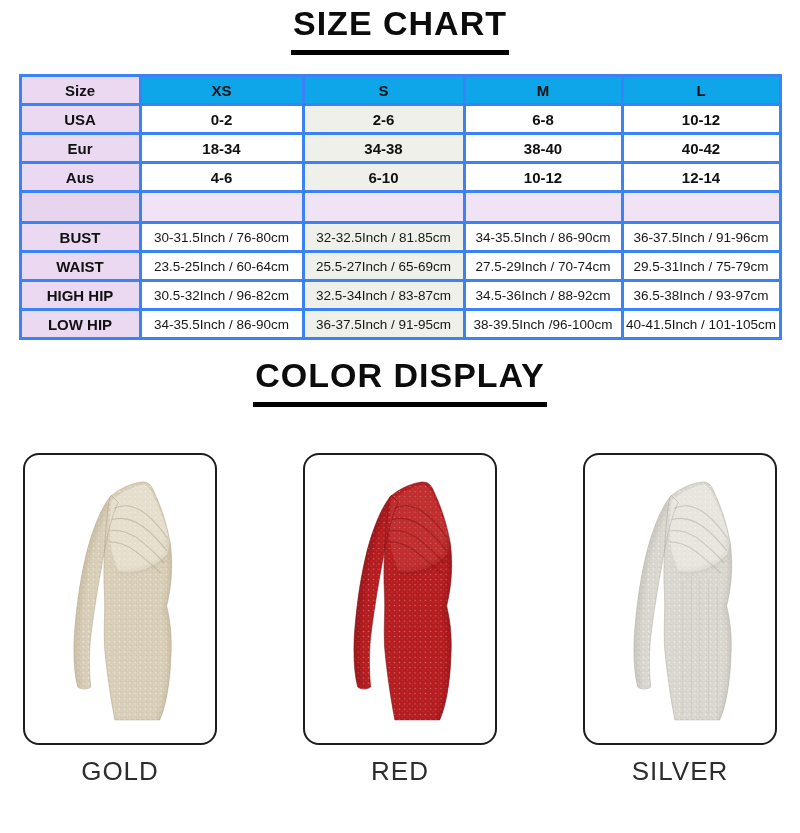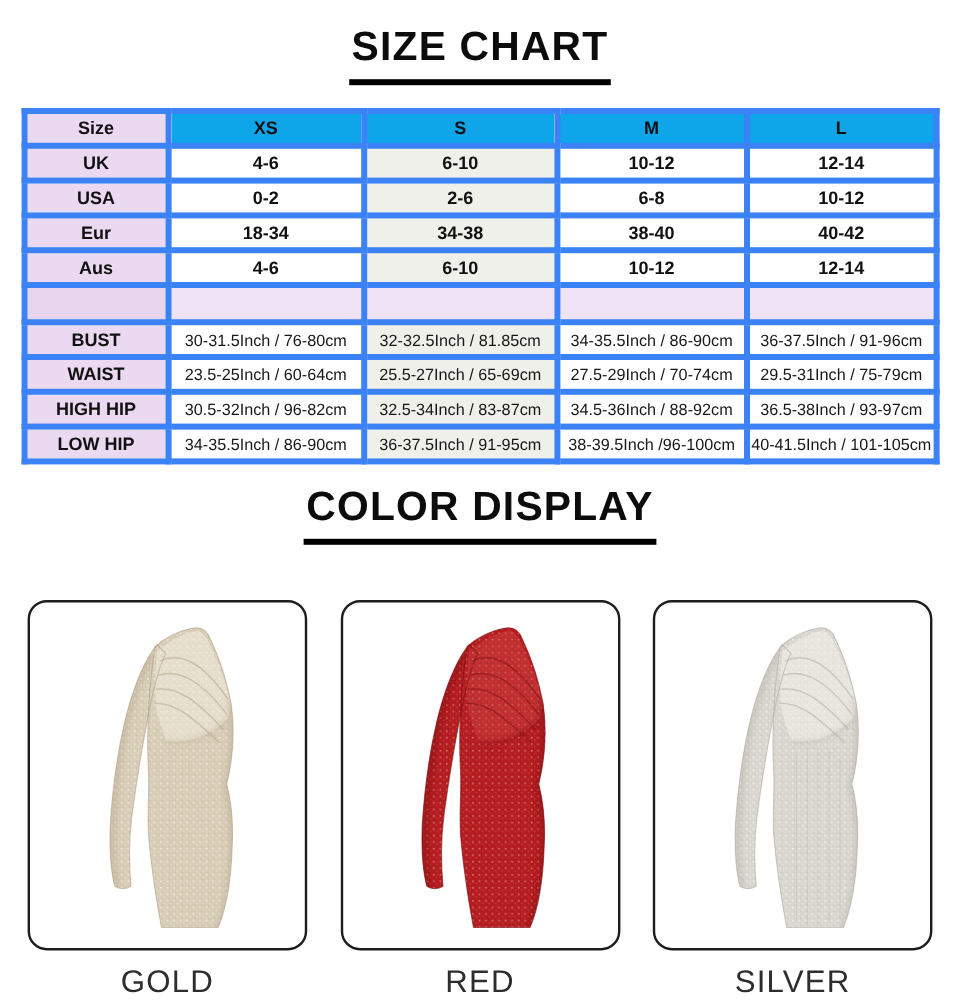--- a/index.html
+++ b/index.html
@@ -1,45 +1,45 @@
 <!DOCTYPE html>
 <html><head>
 <meta charset="utf-8">
 <style>
   * { margin:0; padding:0; box-sizing:border-box; }
   html,body { background:#ffffff; }
   body {
     width:800px; height:833px; overflow:hidden; margin:0 auto;
     font-family:"Liberation Sans", sans-serif; color:#111;
   }
-  .section-title { text-align:center; margin-top:20px; }
+  .section-title { text-align:center; margin-top:4px; }
   .section-title .title-text {
     display:inline-block; font-size:34px; font-weight:700; letter-spacing:1px;
     color:#0c0c0c; border-bottom:5px solid #000; padding:0 2px 7px 2px;
   }
   .title2 { margin-top:16px; }
 
   table.size-table {
     width:760px; margin:19px auto 0 auto; border-collapse:collapse;
     table-layout:fixed; border:2px solid #3a3a3a;
   }
   table.size-table td, table.size-table th {
-    border:5px solid #3b82f6; text-align:center; vertical-align:middle;
+    border:3px solid #3b82f6; text-align:center; vertical-align:middle;
     height:29px; overflow:hidden; white-space:nowrap;
   }
   th.hdr { font-size:15px; font-weight:700; background:#0ea5e9; }
   td.lbl, th.lbl { background:#ead9f0; font-size:15px; font-weight:700; }
   .scol { background:#eef0e9; }
   td.size-val { font-size:15px; font-weight:700; }
   td.meas-val { font-size:13.5px; font-weight:400; color:#171717; }
   tr.spacer-row td { height:31px; background:#f0e3f6; }
   tr.spacer-row td.lbl { background:#e7d5ee; }
 
   .colors-row { display:flex; justify-content:space-between; padding:0 23px; margin-top:46px; }
-  .color-col { width:233px; text-align:center; }
+  .color-col { width:194px; text-align:center; }
   .color-box {
     height:292px; border:2px solid #1d1d1d; border-radius:16px; background:#fff;
     display:flex; justify-content:center; align-items:flex-start; padding-top:8px;
   }
   svg.dress { width:202px; height:272px; }
   .color-label {
     margin-top:11px; font-size:26px; letter-spacing:1px; color:#2d2d2d; font-weight:400;
   }
 </style>
 </head>
@@ -59,27 +59,20 @@
     </colgroup>
   <tbody>
       <tr>
     <th class="lbl">Size</th>
     <th class="hdr">XS</th>
     <th class="hdr scol">S</th>
     <th class="hdr">M</th>
     <th class="hdr">L</th>
   </tr>
   <tr>
-    <td class="lbl">UK</td>
-    <td class="size-val">4-6</td>
-    <td class="size-val scol">6-10</td>
-    <td class="size-val">10-12</td>
-    <td class="size-val">12-14</td>
-  </tr>
-  <tr>
     <td class="lbl">USA</td>
     <td class="size-val">0-2</td>
     <td class="size-val scol">2-6</td>
     <td class="size-val">6-8</td>
     <td class="size-val">10-12</td>
   </tr>
   <tr>
     <td class="lbl">Eur</td>
     <td class="size-val">18-34</td>
     <td class="size-val scol">34-38</td>

